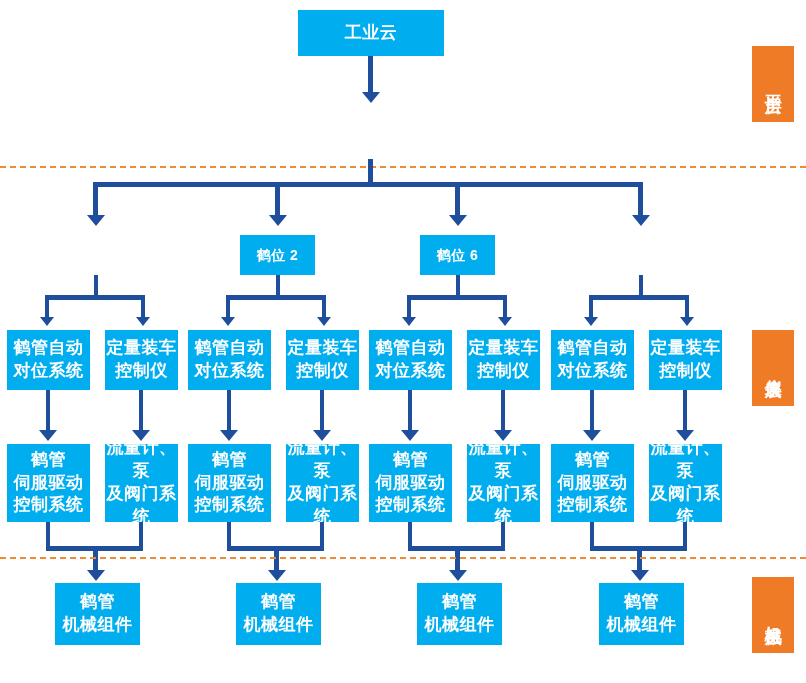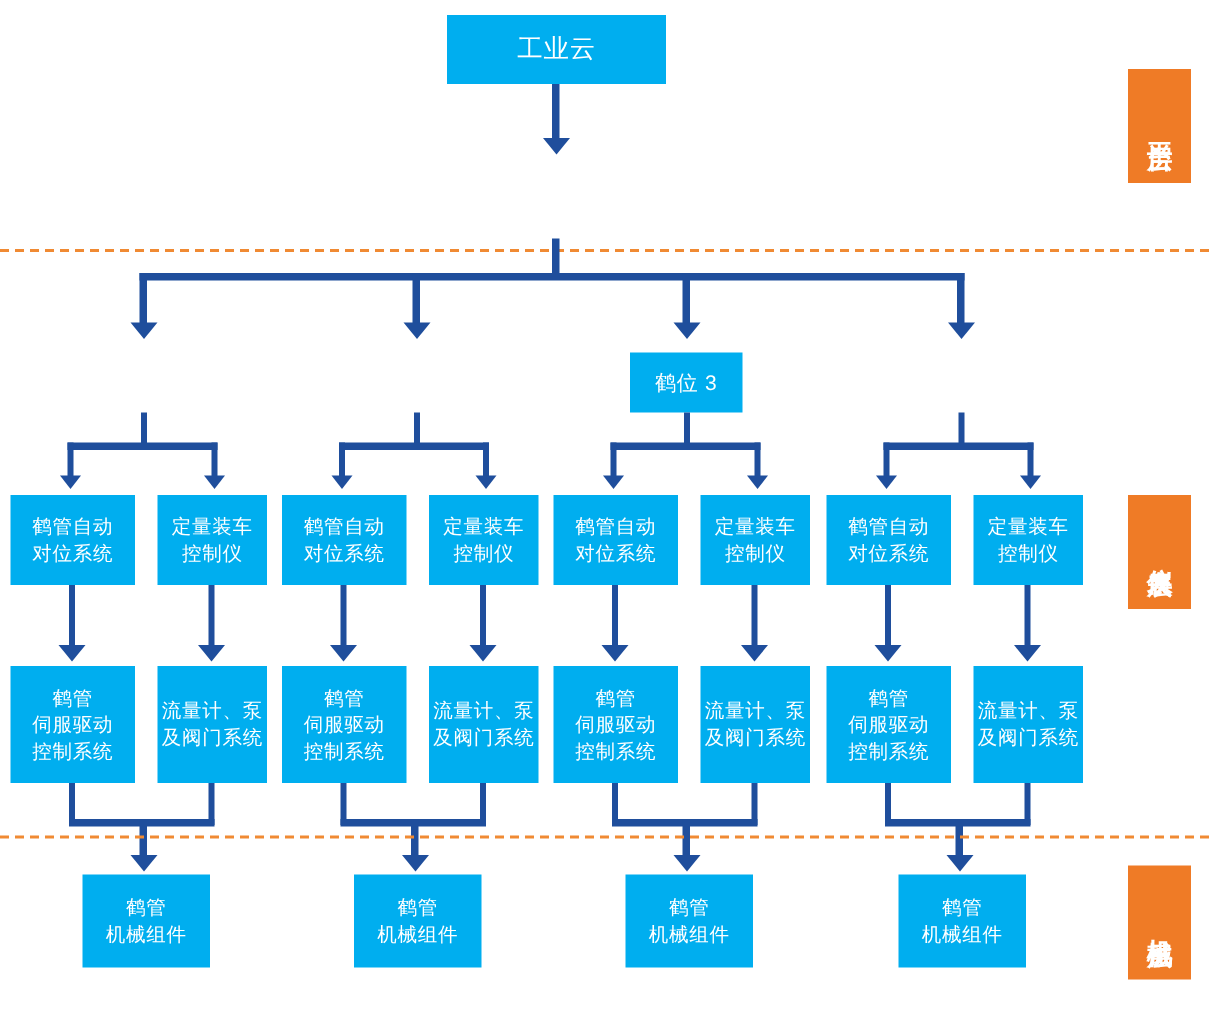--- a/index.html
+++ b/index.html
@@ -13,29 +13,29 @@
 
   
   .node{
     position:absolute;
     background:#00AEEF;
     color:#ffffff;
     display:flex;
     align-items:center;
     justify-content:center;
     text-align:center;
-    font-weight:normal;
+    font-weight:bold;
     line-height:1.35;
     letter-spacing:.5px;
     box-sizing:border-box;
     white-space:pre-line;
   }
   .node.big{font-size:17px;}
   .node.mid{font-size:14px;}
-  .node.sml{font-size:13px;}
+  .node.sml{font-size:17px;}
 
   
   .layer-tag{
     position:absolute;
     background:#EF7B26;
     color:#ffffff;
     font-weight:bold;
     font-size:17px;
     line-height:1.25;
     display:flex;
@@ -94,21 +94,22 @@
 
   <div class="vline" style="left:275px;top:182px;height:35px;"></div>
   <div class="arrow" style="left:269px;top:215px;"></div>
 
   <div class="vline" style="left:455px;top:182px;height:35px;"></div>
   <div class="arrow" style="left:449px;top:215px;"></div>
 
   <div class="vline" style="left:638px;top:182px;height:35px;"></div>
   <div class="arrow" style="left:632px;top:215px;"></div>
 
-  <div class="node mid" style="left:420px;top:235px;width:75px;height:40px;">鹤位 3</div>
+  <div class="node mid" style="left:240px;top:235px;width:75px;height:40px;">鹤位 2</div>
+  <div class="node mid" style="left:420px;top:235px;width:75px;height:40px;">鹤位 6</div>
 
   <div class="vline thin" style="left:94px;top:275px;height:22px;"></div>
   <div class="hline" style="left:45px;top:295px;width:100px;"></div>
   <div class="vline thin" style="left:45px;top:295px;height:24px;"></div>
   <div class="arrow sm" style="left:40px;top:317px;"></div>
   <div class="vline thin" style="left:141px;top:295px;height:24px;"></div>
   <div class="arrow sm" style="left:136px;top:317px;"></div>
 
   <div class="vline thin" style="left:276px;top:275px;height:22px;"></div>
   <div class="hline" style="left:226px;top:295px;width:100px;"></div>

